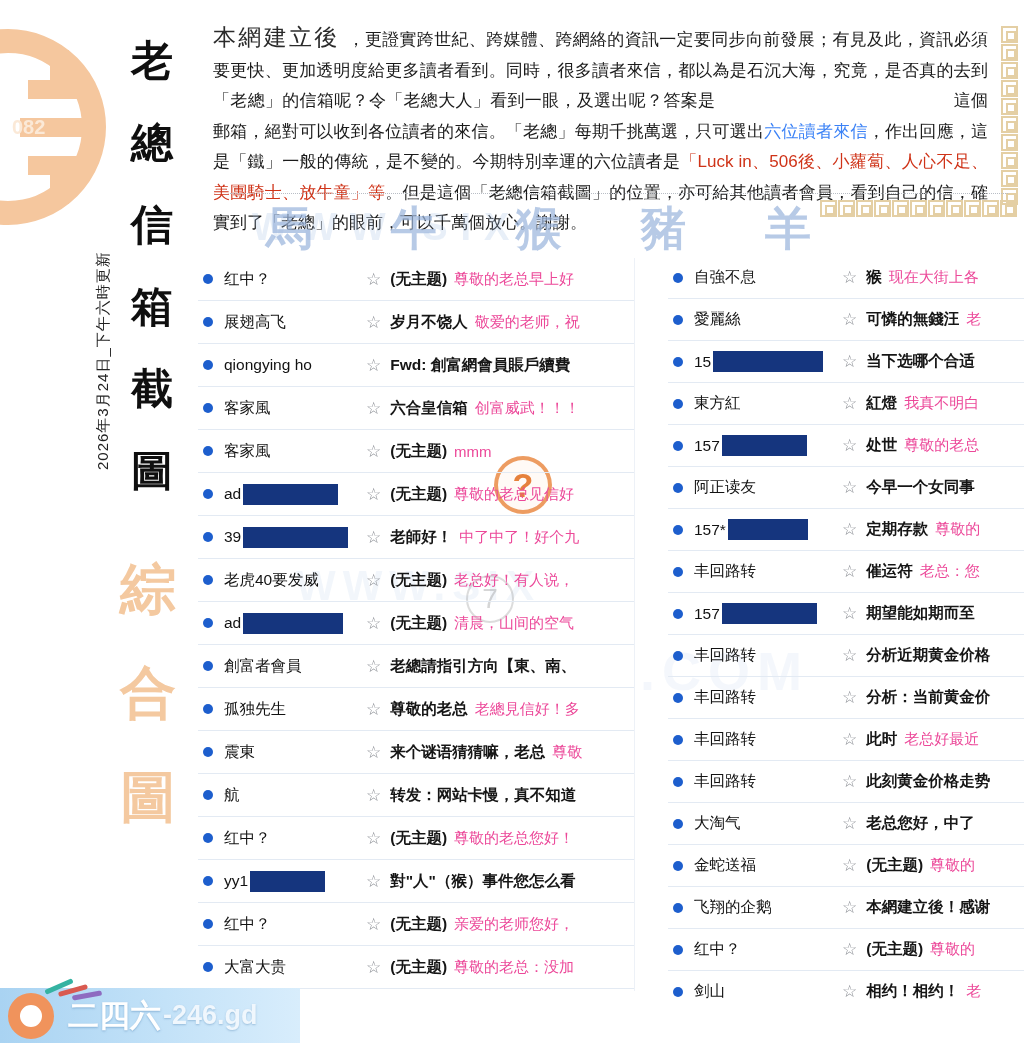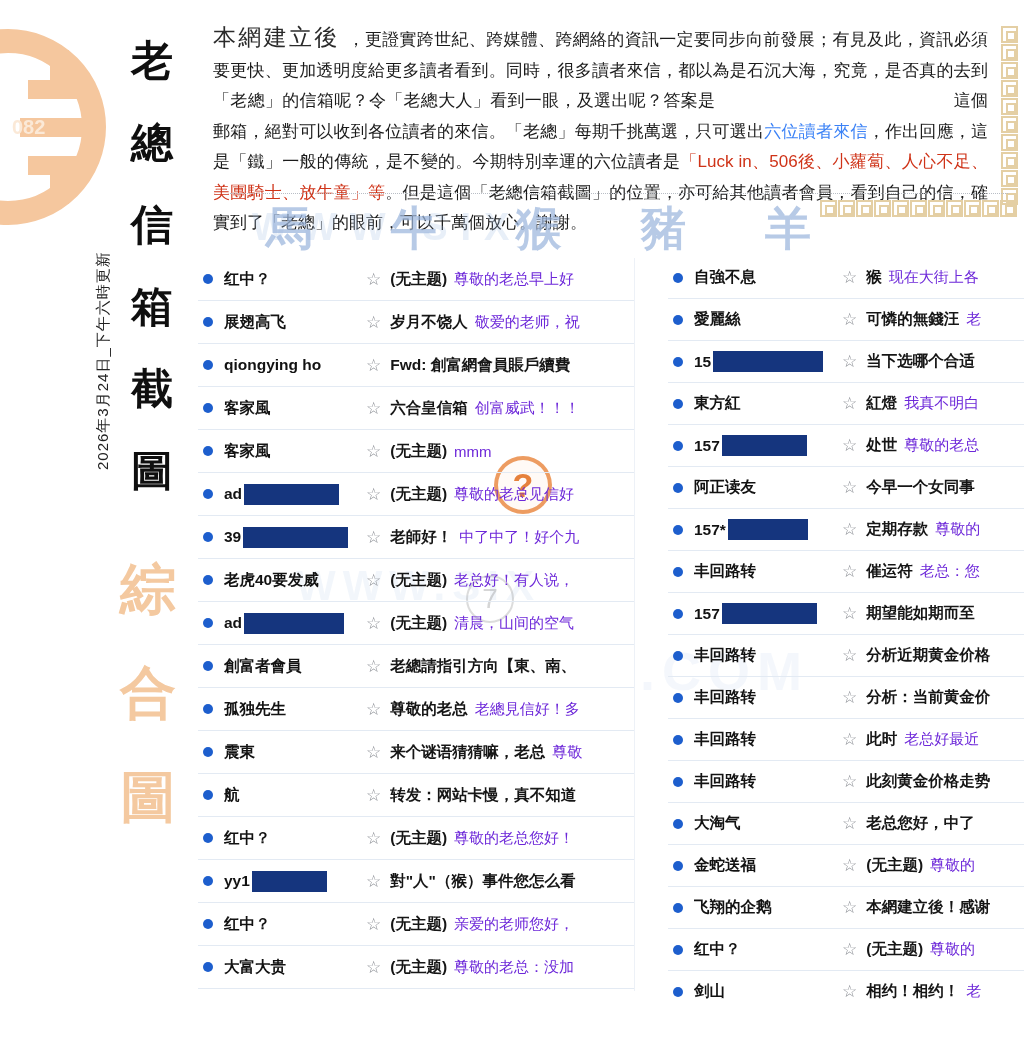--- a/index.html
+++ b/index.html
@@ -62,27 +62,27 @@
       color:rgba(120,120,120,.30);}
 
   
   .mail-col{position:absolute;overflow:hidden;}
   #left-col{left:198px;top:258px;width:436px;height:733px;border-right:1px solid #edf1f7;}
   #right-col{left:668px;top:257px;width:378px;height:746px;}
   .mail-row{display:flex;align-items:center;height:43px;box-sizing:border-box;
       border-bottom:1px solid #e3eaf3;overflow:hidden;}
   #right-col .mail-row{height:42px;}
   .dot{width:10px;height:10px;border-radius:50%;background:#1d5ecd;margin:0 11px 0 5px;flex:none;}
-  .sender{display:flex;align-items:center;font-weight:bold;font-size:15.5px;
+  .sender{display:flex;align-items:center;font-weight:normal;font-size:15.5px;
       color:#121212;width:142px;flex:none;white-space:nowrap;overflow:hidden;}
   #right-col .sender{width:148px;}
   .redact{display:inline-block;height:21px;background:#15357e;margin-left:2px;flex:none;}
   .star{color:#8d9096;font-size:17px;margin-right:9px;flex:none;cursor:pointer;}
   .subject{font-weight:bold;font-size:15.5px;color:#161616;white-space:nowrap;}
-  .preview{color:#6d28d9;font-size:15px;margin-left:7px;white-space:nowrap;}
+  .preview{color:#ec4899;font-size:15px;margin-left:7px;white-space:nowrap;}
 
   
   #footer-banner{position:absolute;left:0;top:988px;width:300px;height:55px;
       background:linear-gradient(90deg,#a9d3f2 0%,#c3e2f8 55%,#d8edfc 100%);
       display:flex;align-items:center;overflow:visible;}
   #six-donut{width:22px;height:22px;border:12px solid #f0935c;border-radius:50%;
       margin-left:8px;flex:none;background:#fff;}
   .feather{position:absolute;width:30px;height:5px;border-radius:3px;}
   #feather-1{left:44px;top:-4px;background:#35b3a2;transform:rotate(-24deg);}
   #feather-2{left:58px;top:0px;background:#d95a50;transform:rotate(-16deg);}
@@ -509,14 +509,22 @@
     <span class="sender">
       <span>剑山</span>
 
     </span>
     <span class="star">☆</span>
     <span class="subject">相约！相约！</span>
     <span class="preview">老</span>
   </div>
     </div>
 
+  <div id="footer-banner">
+    <div id="six-donut"></div>
+    <span class="feather" id="feather-1"></span>
+    <span class="feather" id="feather-2"></span>
+    <span class="feather" id="feather-3"></span>
+    <span id="footer-brand">二四六</span>
+    <span id="footer-domain">-246.gd</span>
+  </div>
 
 </div>
 
 </body></html>

